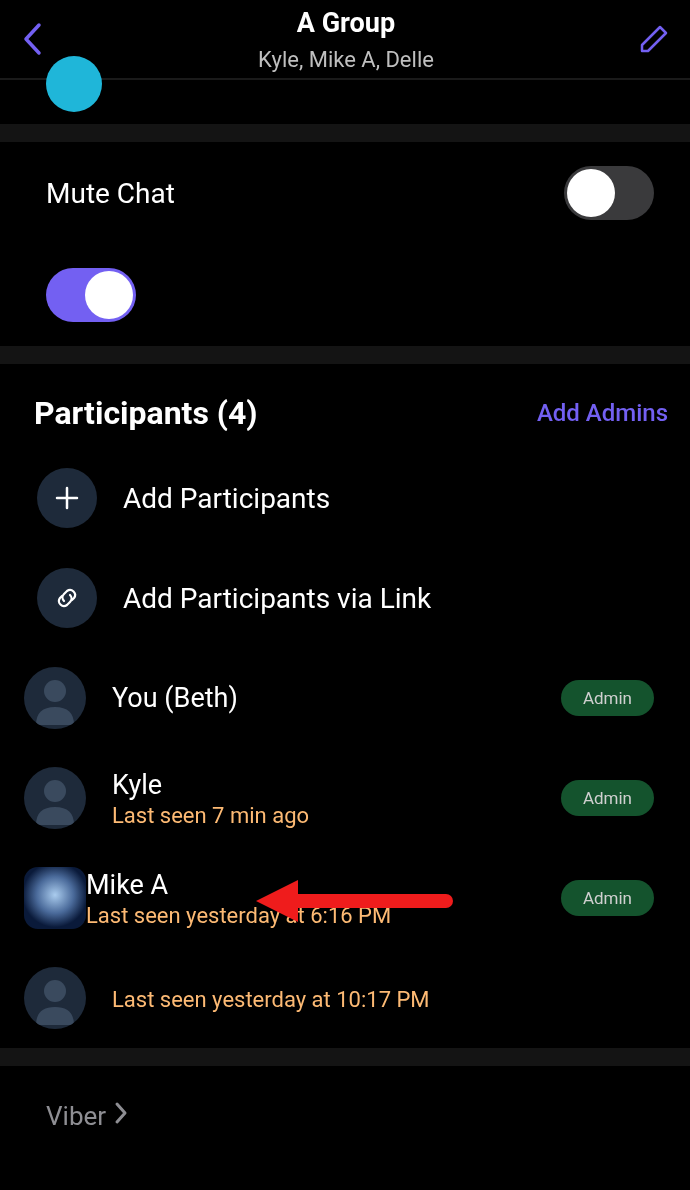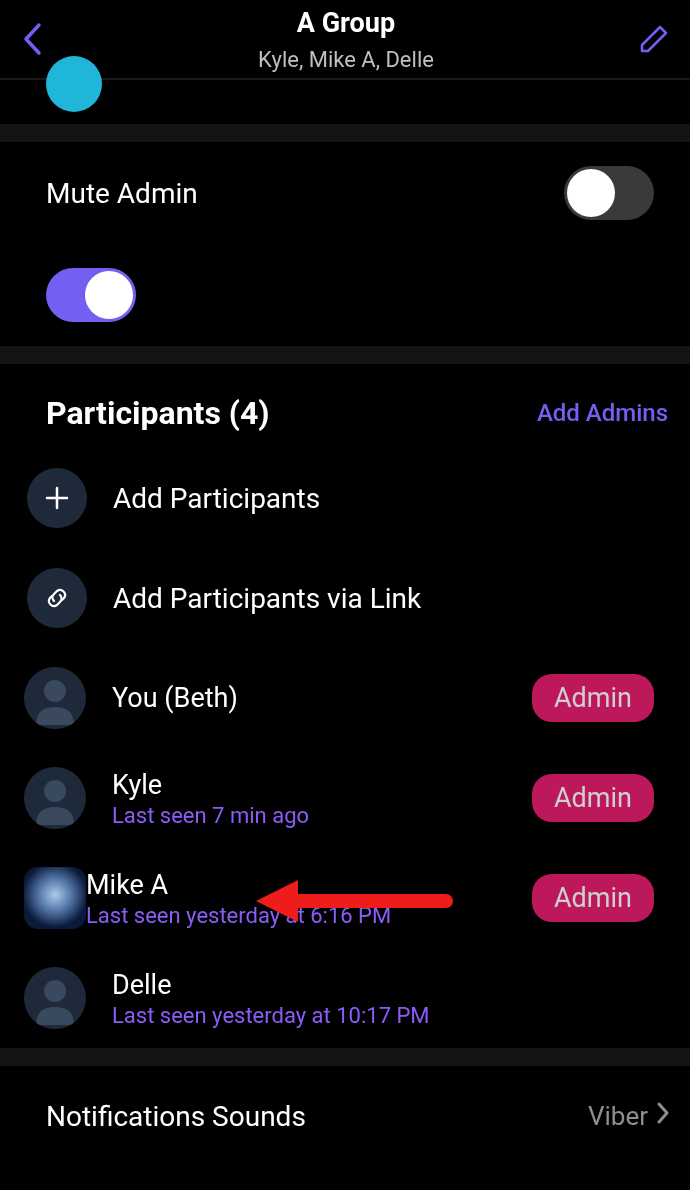--- a/index.html
+++ b/index.html
@@ -118,37 +118,37 @@
     .toggle-off .toggle-knob {
       left: 3px;
     }
     .toggle-on .toggle-knob {
       right: 3px;
     }
     .participants-header {
       display: flex;
       align-items: center;
       justify-content: space-between;
-      padding: 30px 22px 16px 46px;
+      padding: 30px 22px 16px 34px;
     }
     .participants-title {
       font-size: 32px;
       font-weight: 700;
       color: #ffffff;
     }
     .add-admins-link {
       font-size: 24px;
       color: #7360f2;
       font-weight: 500;
       cursor: pointer;
     }
     .action-row {
       display: flex;
       align-items: center;
-      padding: 0 27px;
+      padding: 0 37px;
       height: 100px;
       cursor: pointer;
     }
     .action-icon {
       width: 60px;
       height: 60px;
       border-radius: 50%;
       background: #1e2a3a;
       display: flex;
       align-items: center;
@@ -191,27 +191,27 @@
       display: flex;
       flex-direction: column;
       flex: 1;
     }
     .participant-name {
       font-size: 27px;
       color: #ffffff;
     }
     .participant-status {
       font-size: 22px;
-      color: #8b5cf6;
+      color: #fdba74;
       margin-top: 2px;
     }
     .admin-badge {
-      background: #be185d;
+      background: #14532d;
       color: #d0d0d0;
-      font-size: 27px;
+      font-size: 17px;
       padding: 8px 22px;
       border-radius: 20px;
     }
     .sounds-row {
       display: flex;
       align-items: center;
       justify-content: space-between;
       padding: 0 20px 0 46px;
       height: 100px;
     }
@@ -257,21 +257,21 @@
 </div>
 <div class="header-border"></div>
 
 <div class="partial-row">
   <div class="partial-avatar"></div>
 </div>
 
 <div class="section-divider"></div>
 
 <div class="settings-row">
-  <div class="settings-label">Mute Admin</div>
+  <div class="settings-label">Mute Chat</div>
   <div class="toggle toggle-off">
     <div class="toggle-knob"></div>
   </div>
 </div>
 
 <div class="settings-row">
   <div class="toggle toggle-on">
     <div class="toggle-knob"></div>
   </div>
 </div>
@@ -338,29 +338,27 @@
 </div>
 
 <div class="participant-row">
   <div class="avatar">
     <svg width="62" height="62" viewBox="0 0 62 62">
       <circle cx="31" cy="24" r="11" fill="#3a4a5e"></circle>
       <path d="M12 58 Q12 40 31 40 Q50 40 50 58 Z" fill="#3a4a5e"></path>
     </svg>
   </div>
   <div class="participant-info">
-    <div class="participant-name">Delle</div>
     <div class="participant-status">Last seen yesterday at 10:17 PM</div>
   </div>
 </div>
 
 <div class="section-divider"></div>
 
 <div class="sounds-row">
-  <div class="sounds-label">Notifications Sounds</div>
   <div class="sounds-value-wrap">
     <div class="sounds-value">Viber</div>
     <svg width="14" height="24" viewBox="0 0 14 24">
       <path d="M3 3 L11 12 L3 21" stroke="#8e8e93" stroke-width="3" fill="none" stroke-linecap="round" stroke-linejoin="round"></path>
     </svg>
   </div>
 </div>
 
 <svg class="arrow" width="200" height="50" viewBox="0 0 200 50">
   <path d="M190 25 L30 25" stroke="#ef1c1c" stroke-width="14" stroke-linecap="round"></path>

